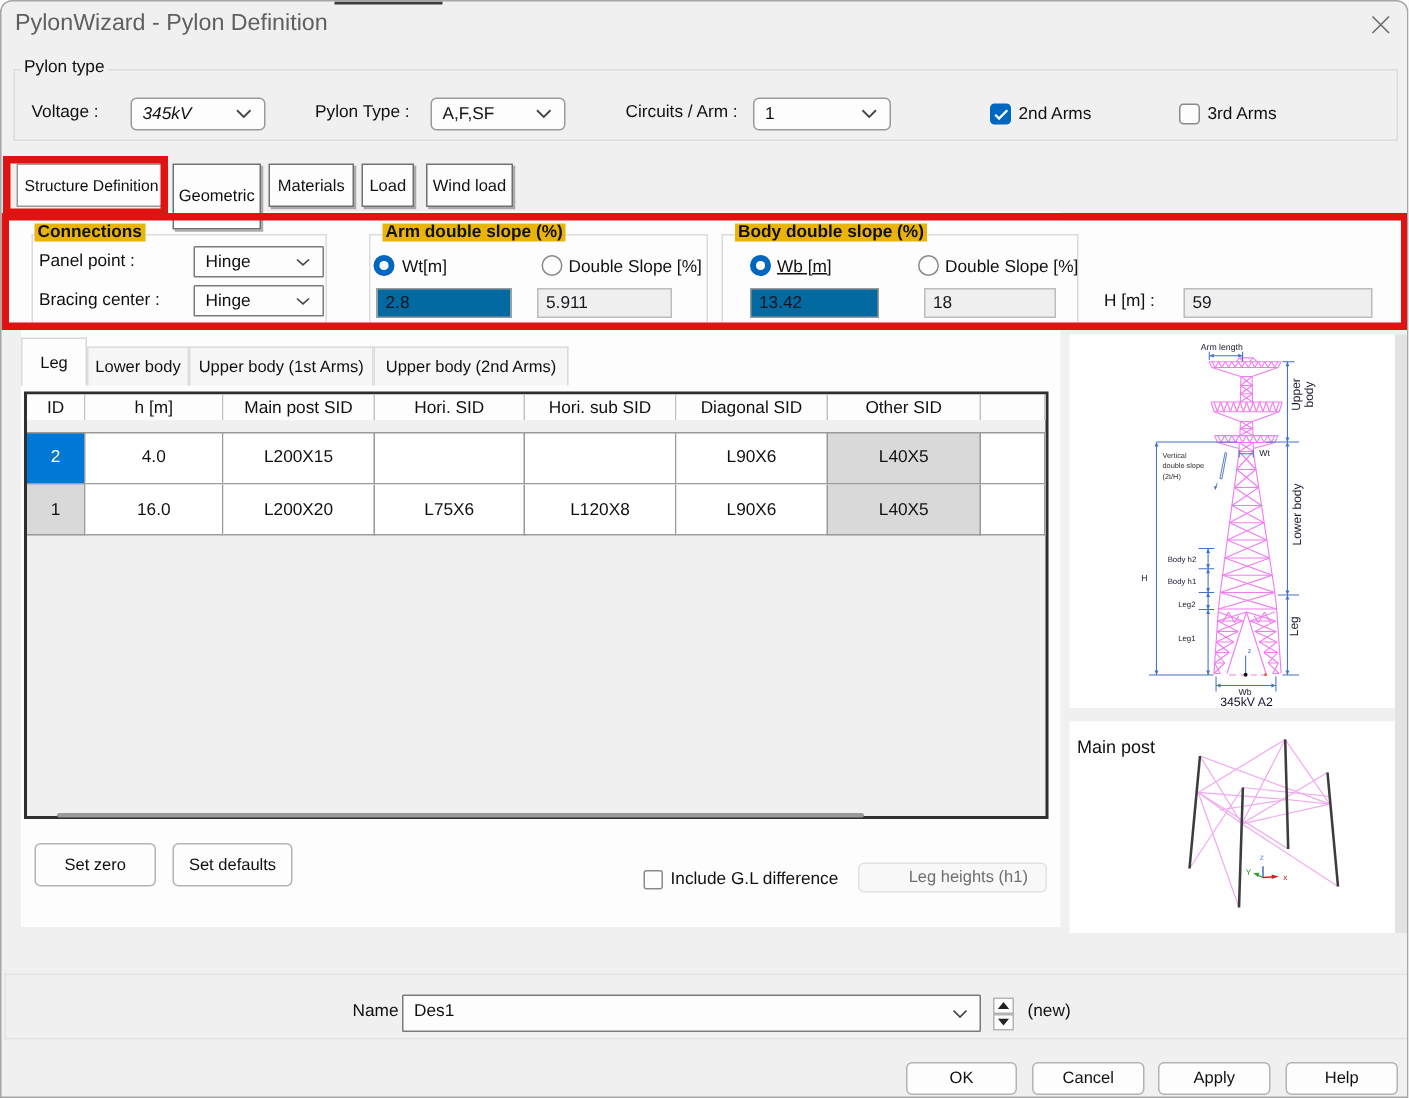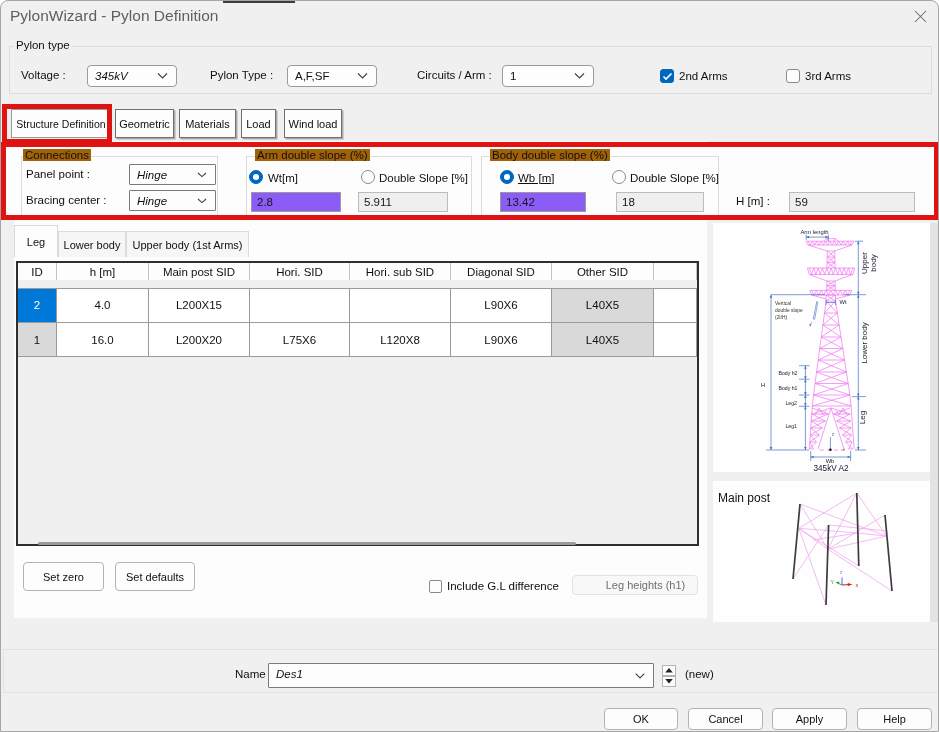--- a/index.html
+++ b/index.html
@@ -7,29 +7,29 @@
 body { font-family:"Liberation Sans",sans-serif; font-size:12px; color:#000; }
 #win {
   position:relative; width:939px; height:732px; background:#f1f0f0;
   border:1px solid #a6a6a6; border-radius:8px 8px 0 0; overflow:hidden;
 }
 .abs { position:absolute; }
 .lbl { position:absolute; white-space:nowrap; font-size:11.5px; color:#101010; }
 
 .grp { position:absolute; border:1px solid #dcdcdc; }
 .grp > .cap { position:absolute; top:-8px; left:8px; background:#f1f0f0; padding:0 2px; font-size:11.5px; color:#101010; }
-.grp.onwhite > .cap { background:#a16207; }
+.grp.onwhite > .cap { background:#eab308;font-weight:bold; }
 
 .combo { position:absolute; background:#fdfdfd; border:1px solid #9a9a9a; border-radius:4px; }
 .combo .tx { position:absolute; left:7px; top:50%; transform:translateY(-50%); font-size:11.5px; color:#101010; white-space:nowrap; }
 .combo svg.chev { position:absolute; right:8px; top:50%; transform:translateY(-50%); }
 
-.combo.sq { border-radius:1px; border-color:#7a7a7a;font-style:italic; }
-
-.inp { position:absolute; background:#8b5cf6; border:1px solid #9a9a9a; font-size:11.5px; color:#16161d; padding-left:5px; display:flex; align-items:center; }
+.combo.sq { border-radius:1px; border-color:#7a7a7a; }
+
+.inp { position:absolute; background:#0369a1; border:1px solid #9a9a9a; font-size:11.5px; color:#16161d; padding-left:5px; display:flex; align-items:center; }
 .inp.dis { background:#efefef; border-color:#bcbcbc; }
 
 .btn3d { position:absolute; background:#fdfdfd; border:1px solid #707070; box-shadow:1.5px 1.5px 0 #ababab; display:flex; align-items:center; justify-content:center; font-size:11px; color:#101010; white-space:nowrap; }
 .btnr { position:absolute; background:#fdfdfd; border:1px solid #b3b3b3; border-radius:4px; display:flex; align-items:center; justify-content:center; font-size:11px; color:#101010; white-space:nowrap; }
 .btnr.dis { background:#f8f8f8; border-color:#e2e2e2; color:#6e6e6e; }
 
 .cb { position:absolute; width:14px; height:14px; border:1px solid #8a8a8a; border-radius:3px; background:#fdfdfd; }
 .cb.ck { background:#0067c0; border-color:#0067c0; }
 .cb.ck svg { position:absolute; left:1px; top:2px; }
 
@@ -90,21 +90,21 @@
   <div class="lbl" style="left:678px; top:69px;">2nd Arms</div>
   <div class="cb" style="left:785px; top:68px;"></div>
   <div class="lbl" style="left:804px; top:69px;">3rd Arms</div>
 
   <div class="abs" style="left:13px; top:140px; width:693px; height:477px; background:#fdfdfd;"></div>
   <div class="abs" style="left:5px; top:146px; width:928px; height:68px; background:#fdfdfd;"></div>
 
   <div class="btn3d" style="left:10px; top:108px; width:100px; height:29px; box-shadow:none; border-color:#9a9a9a;">
       <span style="font-size:10.5px;">Structure Definition</span>
     </div>
-  <div class="btn3d" style="left:114px; top:108px; width:59px; height:29px;">Geometric</div>
+  <div class="btn3d" style="left:114px; top:108px; width:59px; height:44px;">Geometric</div>
   <div class="btn3d" style="left:178px; top:108px; width:57px; height:29px;">Materials</div>
   <div class="btn3d" style="left:240px; top:108px; width:35px; height:29px;">Load</div>
   <div class="btn3d" style="left:283px; top:108px; width:58px; height:29px;">Wind load</div>
 
   <div class="red" style="left:1px; top:103px; width:110px; height:40px;"></div>
   <div class="red" style="left:0px; top:141px; width:938px; height:78px;"></div>
 
   <div class="grp onwhite" style="left:20px; top:155px; width:197px; height:61px; border-bottom:none;">
     <div class="cap" style="left:1px;">Connections</div>
   </div>
@@ -142,20 +142,21 @@
   <div class="lbl" style="left:629px; top:171px;">Double Slope [%]</div>
   <div class="inp" style="left:499px; top:191px; width:86px; height:20px;">13.42</div>
   <div class="inp dis" style="left:615px; top:191px; width:88px; height:20px;">18</div>
 
   <div class="lbl" style="left:735px; top:194px;">H [m] :</div>
   <div class="inp dis" style="left:788px; top:191px; width:126px; height:20px;">59</div>
 
   <div class="tab on" style="left:13px; top:224px; width:44px; height:32px;">Leg</div>
   <div class="tab off" style="left:57px; top:230px; width:68px; height:26px;">Lower body</div>
   <div class="tab off" style="left:125px; top:230px; width:123px; height:26px;">Upper body (1st Arms)</div>
+  <div class="tab off" style="left:248px; top:230px; width:130px; height:26px;">Upper body (2nd Arms)</div>
 
   <div id="tbl">
       <div class="hc" style="left:0px; width:39px;">ID</div>
       <div class="hc" style="left:39px; width:92px;">h [m]</div>
       <div class="hc" style="left:131px; width:101px;">Main post SID</div>
       <div class="hc" style="left:232px; width:100px;">Hori. SID</div>
       <div class="hc" style="left:332px; width:101px;">Hori. sub SID</div>
       <div class="hc" style="left:433px; width:101px;">Diagonal SID</div>
       <div class="hc" style="left:534px; width:102px;">Other SID</div>
       <div class="hc" style="left:636px; width:43px;"></div>

